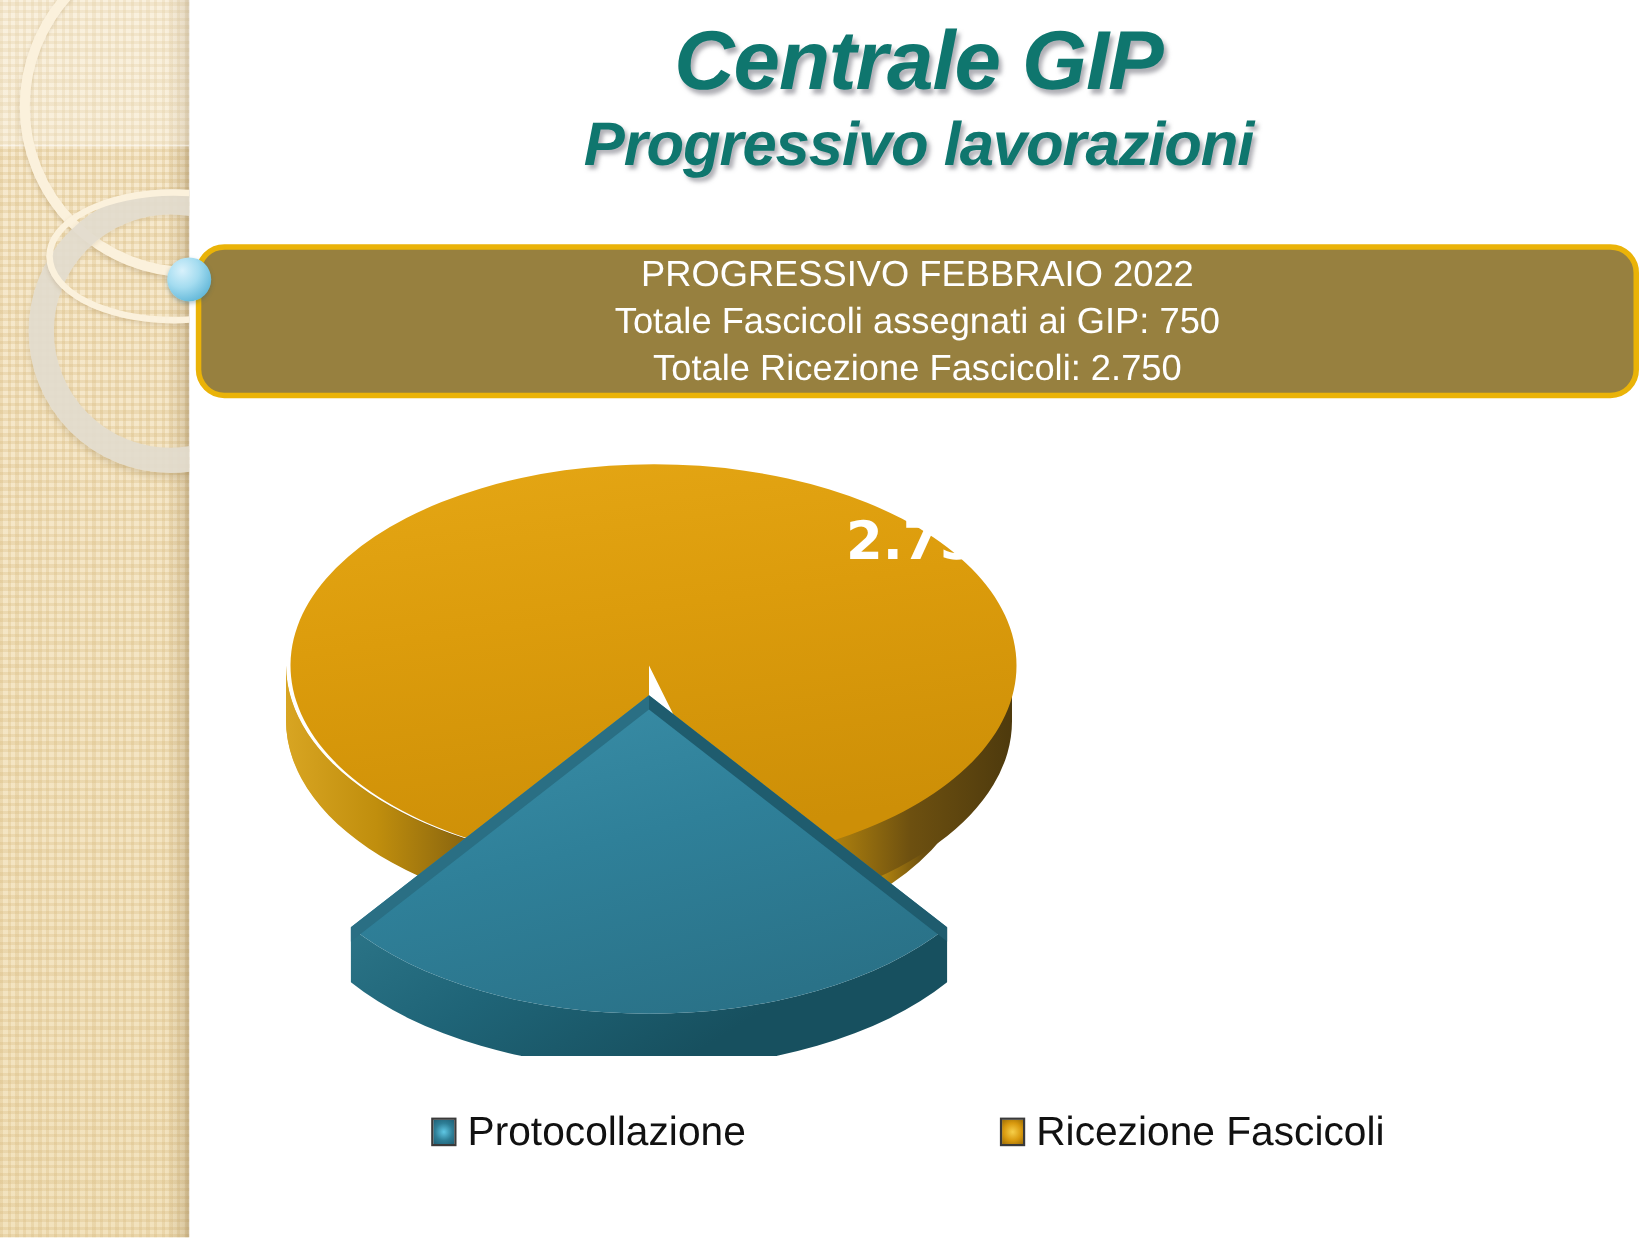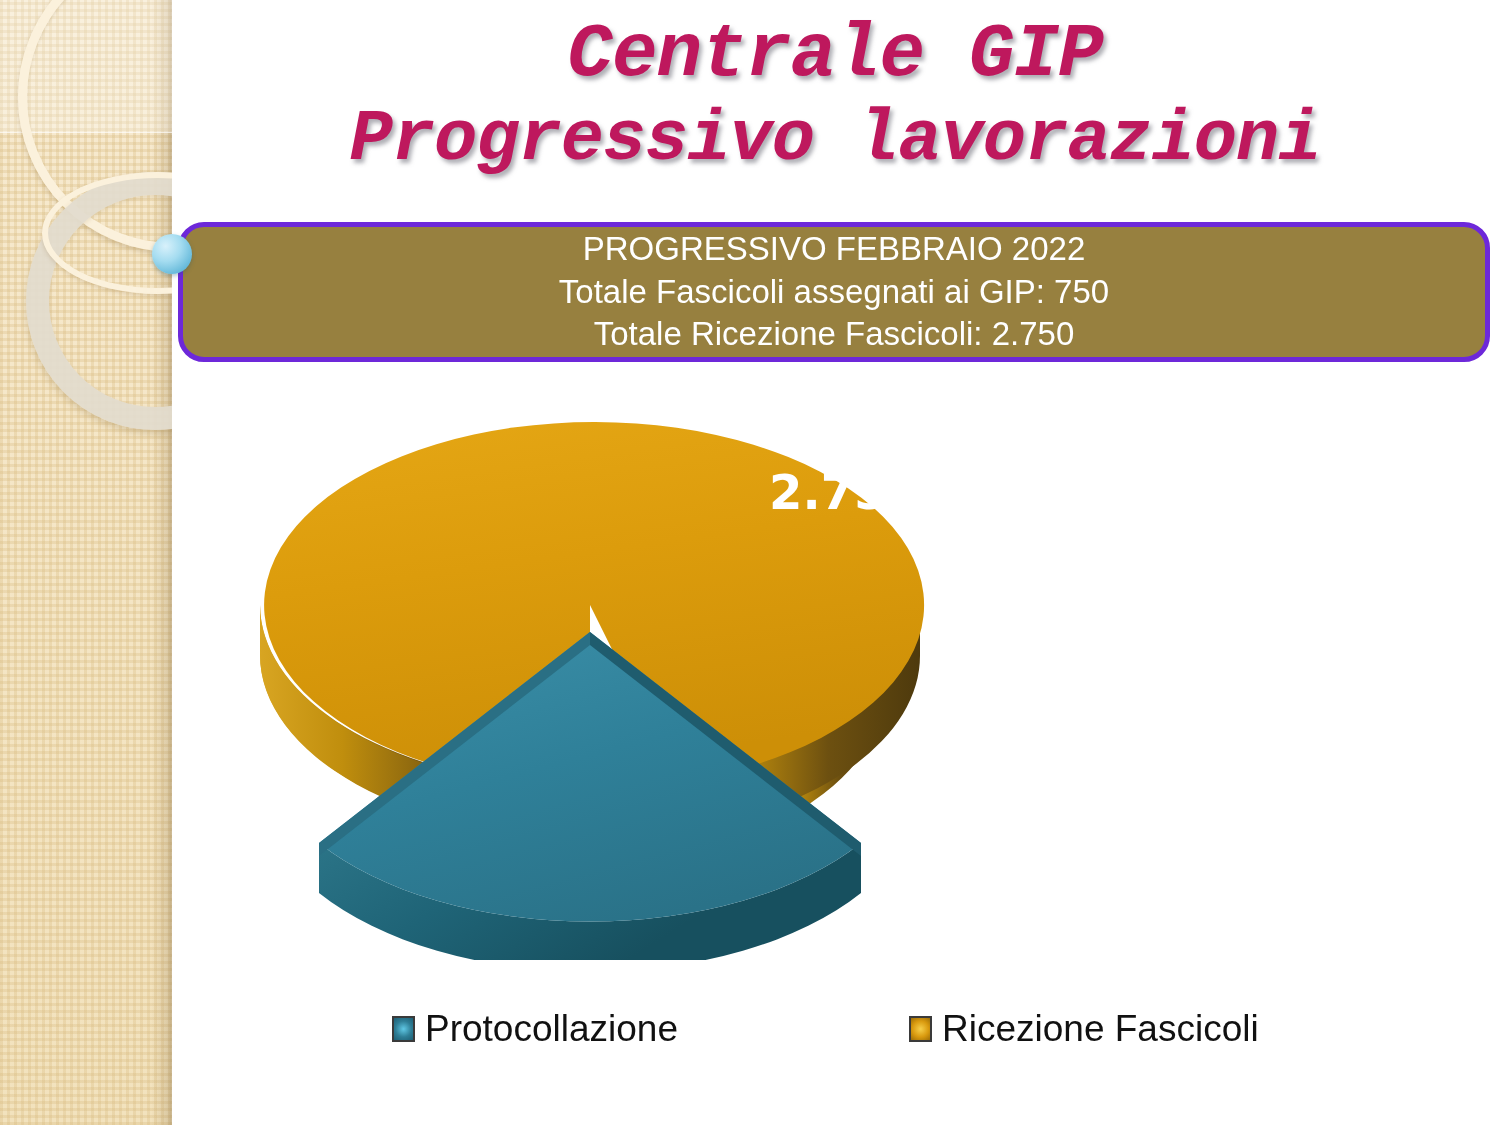--- a/index.html
+++ b/index.html
@@ -76,40 +76,40 @@
 
   
   #title-block {
     position: absolute;
     left: 180px; top: 12px;
     width: 1310px;
     text-align: center;
     z-index: 3;
   }
   .title-line {
-    font-family: Liberation Mono, monospace;
+    font-family: Liberation Sans, sans-serif;
     font-weight: bold;
     font-style: italic;
     font-size: 76px;
     line-height: 1.15;
     letter-spacing: -1px;
-    color: #be185d;
+    color: #0f766e;
     text-shadow: 3px 4px 4px rgba(110,110,120,0.55);
     white-space: nowrap;
   }
-  #title-line-2 { font-size: 72px; }
+  #title-line-2 { font-size: 56px; }
 
   
   #info-box {
     position: absolute;
     left: 178px; top: 222px;
     width: 1312px; height: 140px;
     box-sizing: border-box;
     background: #97803f;
-    border: 5px solid #6d28d9;
+    border: 5px solid #eab308;
     border-radius: 26px;
     display: flex;
     flex-direction: column;
     align-items: center;
     justify-content: center;
     z-index: 5;
   }
   .info-line {
     color: #ffffff;
     font-family: "Liberation Sans", sans-serif;

